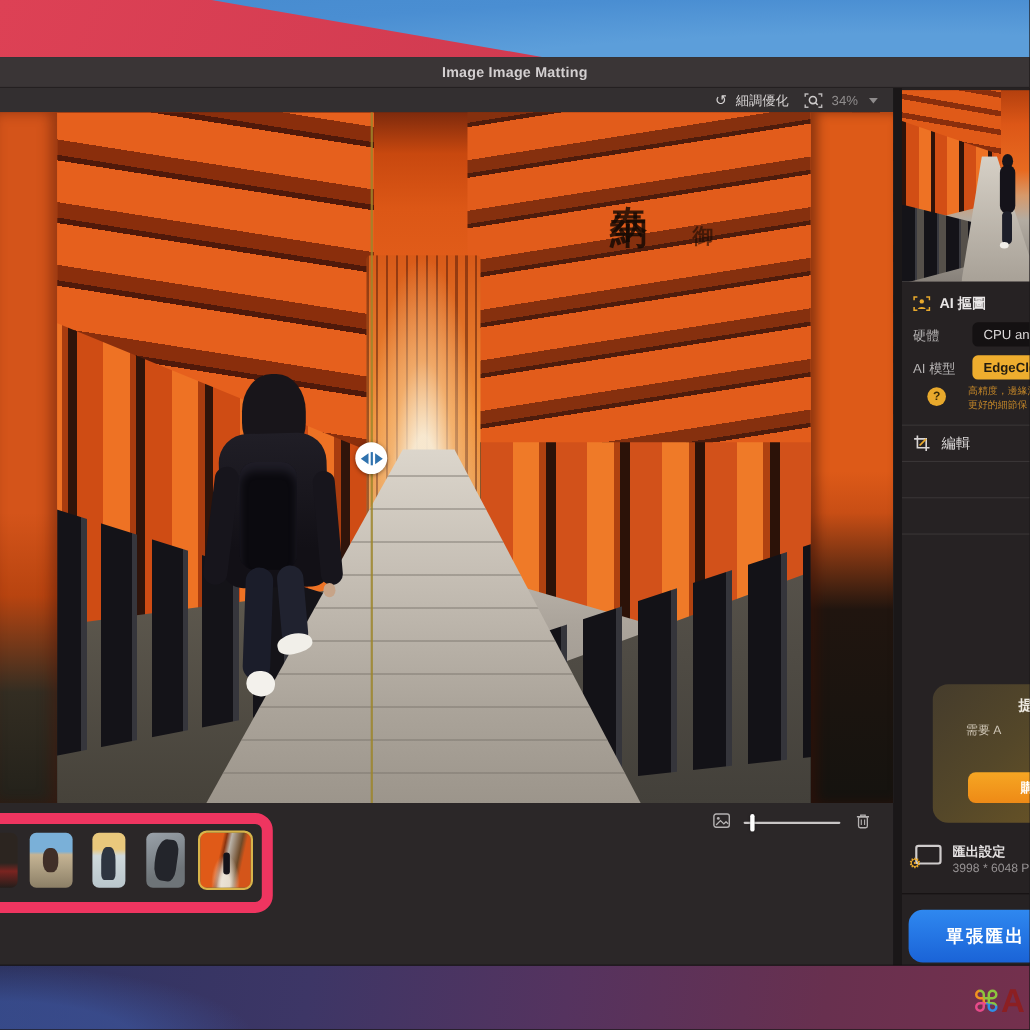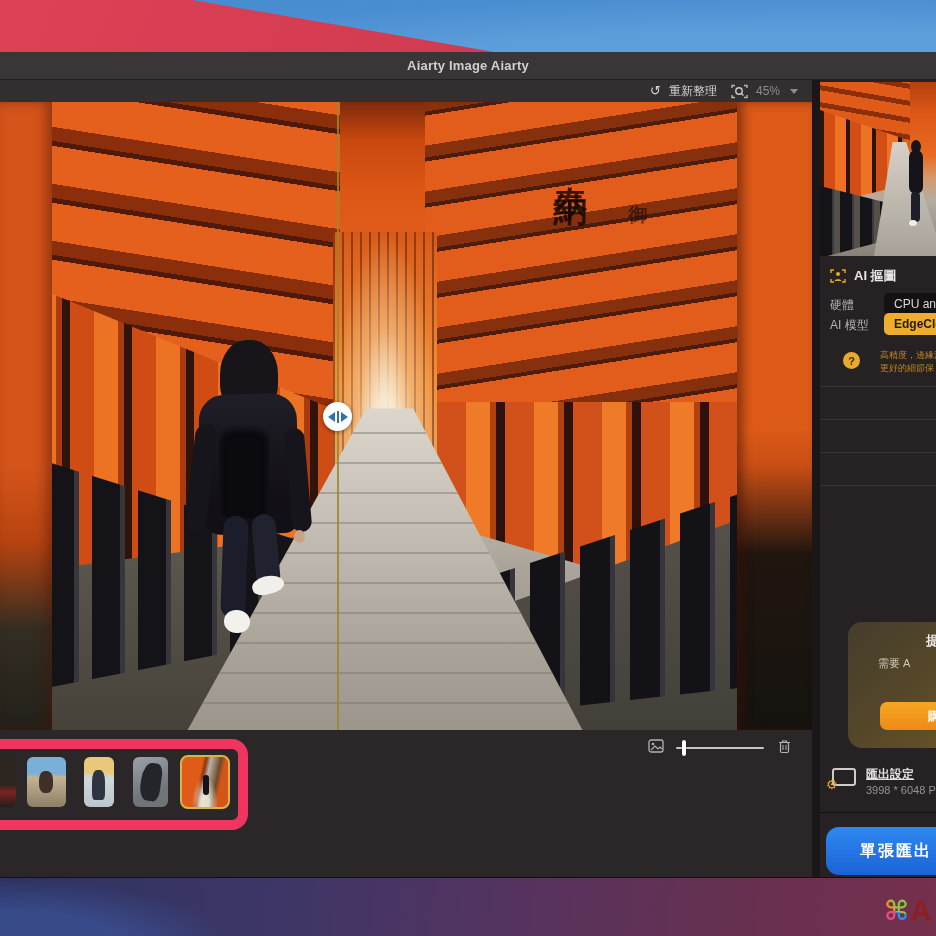--- a/index.html
+++ b/index.html
@@ -168,21 +168,21 @@
   .tool-row .side-title { font-weight:400; color:#dedbdb; }
 
   #promo { position:absolute; left:28px; top:542px; width:100px; height:126px; border-radius:14px 0 0 14px;
     background:linear-gradient(135deg,#453c2c 0%,#544729 55%,#665226 100%); overflow:hidden; }
   #promo .heading { position:absolute; left:78px; top:10px; color:#f0ece4; font-size:13px; font-weight:700; white-space:nowrap; }
   #promo .body { position:absolute; left:30px; top:34px; color:#cfc6b6; font-size:11px; white-space:nowrap; }
   #promo .buy-btn { position:absolute; left:32px; top:80px; width:110px; height:28px; border-radius:7px; border:none;
     background:linear-gradient(180deg,#f6a623,#ee8a16); color:#fff; font-size:12px; font-weight:700; text-align:left; padding-left:48px; }
 
   #export-row { position:absolute; left:0; top:680px; width:116px; height:52px; }
-  #export-row .etitle { position:absolute; left:46px; top:6px; color:#e3e0e0; font-size:12px; font-weight:700; white-space:nowrap;text-decoration:underline; }
+  #export-row .etitle { position:absolute; left:46px; top:6px; color:#e3e0e0; font-size:12px; font-weight:700; white-space:nowrap; }
   #export-row .eres { position:absolute; left:46px; top:24px; color:#969293; font-size:11px; white-space:nowrap; }
   .exp-icon { position:absolute; left:12px; top:8px; width:24px; height:18px; border:2px solid #cfcccc; border-radius:3px; }
   .exp-gear { position:absolute; left:6px; top:18px; color:#e8a92c; font-size:13px; line-height:1; }
   #export-divider { position:absolute; left:0; top:732px; width:116px; height:1px; background:#141112; }
   #export-btn { position:absolute; left:6px; top:747px; width:150px; height:48px; border:none; border-radius:13px;
     background:linear-gradient(180deg,#2f88f0,#1a63d7); color:#fff; font-size:16px; font-weight:700;
     font-family:"Liberation Sans","DejaVu Sans",sans-serif; text-align:left; padding-left:34px; letter-spacing:2px; }
 
   
   #logo { left:884px; top:894px; height:34px; display:flex; align-items:center; gap:1px; z-index:5; }
@@ -196,36 +196,36 @@
 </head>
 <body>
 
 <div id="stage">
 
   <div id="wp-top" class="abs">
     <div class="red-wedge abs"></div>
   </div>
 
   <div id="titlebar" class="abs">
-    <span class="t">Aiarty Image Aiarty</span>
+    <span class="t">Image Image Matting</span>
   </div>
 
   <div id="app-body" class="abs">
 
     <div id="canvas-toolbar">
       <span class="refresh-glyph">↺</span>
-      <span class="lbl">重新整理</span>
+      <span class="lbl">細調優化</span>
       <span style="margin-left:6px;">
         <svg width="17" height="15" viewBox="0 0 17 15">
           <path d="M1 4 V1.5 H4 M13 1.5 H16 V4 M16 11 V13.5 H13 M4 13.5 H1 V11" fill="none" stroke="#b9b6b6" stroke-width="1.4"></path>
           <circle cx="8" cy="7" r="3.2" fill="none" stroke="#cfcccc" stroke-width="1.4"></circle>
           <path d="M10.4 9.4 L12.4 11.4" stroke="#cfcccc" stroke-width="1.4"></path>
         </svg>
       </span>
-      <span class="zoom">45%</span>
+      <span class="zoom">34%</span>
       <span class="caret-down"></span>
     </div>
 
     <div id="photo" class="abs">
       <div id="pillars-l" class="abs"></div>
       <div id="pillars-r" class="abs"></div>
       <div id="beams-l" class="clip">
           <div class="beams-l-in"></div>
         </div>
       <div id="beams-r" class="clip">
@@ -316,35 +316,45 @@
           </svg>
         </span>
         <span class="side-title">AI 摳圖</span>
       </div>
 
       <div class="side-row" style="top:212px; height:24px;">
         <span class="side-label" style="position:absolute; left:10px; top:5px;">硬體</span>
         <span class="dd dd-dark" style="left:64px; top:1px; width:130px;">CPU and</span>
       </div>
 
-      <div class="side-row" style="top:232px; height:24px;">
+      <div class="side-row" style="top:242px; height:24px;">
         <span class="side-label" style="position:absolute; left:10px; top:5px;">AI 模型</span>
         <span class="dd dd-gold" style="left:64px; top:1px; width:130px;">EdgeClea</span>
       </div>
 
       <div class="side-row" style="top:272px; height:32px;">
         <span class="qmark">?</span>
         <span class="hint">
           <span>高精度，邊緣清</span><br>
           <span>更好的細節保</span>
         </span>
       </div>
 
       <div class="divider" style="top:306px;"></div>
 
+      <div class="tool-row" style="top:307px;">
+        <span>
+          <svg width="16" height="16" viewBox="0 0 16 16">
+            <path d="M4 1 V12 H15" fill="none" stroke="#d8d5d5" stroke-width="1.5"></path>
+            <path d="M1 4 H12 V15" fill="none" stroke="#d8d5d5" stroke-width="1.5"></path>
+            <path d="M6 10 L12 4" stroke="#e8a92c" stroke-width="1.6"></path>
+          </svg>
+        </span>
+        <span class="side-title">編輯</span>
+      </div>
       <div class="divider" style="top:339px;"></div>
 
       <div class="divider" style="top:372px;"></div>
 
       <div class="divider" style="top:405px;"></div>
 
       <div id="promo">
         <span class="heading">提</span>
         <span class="body">需要 A</span>
         <button class="buy-btn">購</button>

